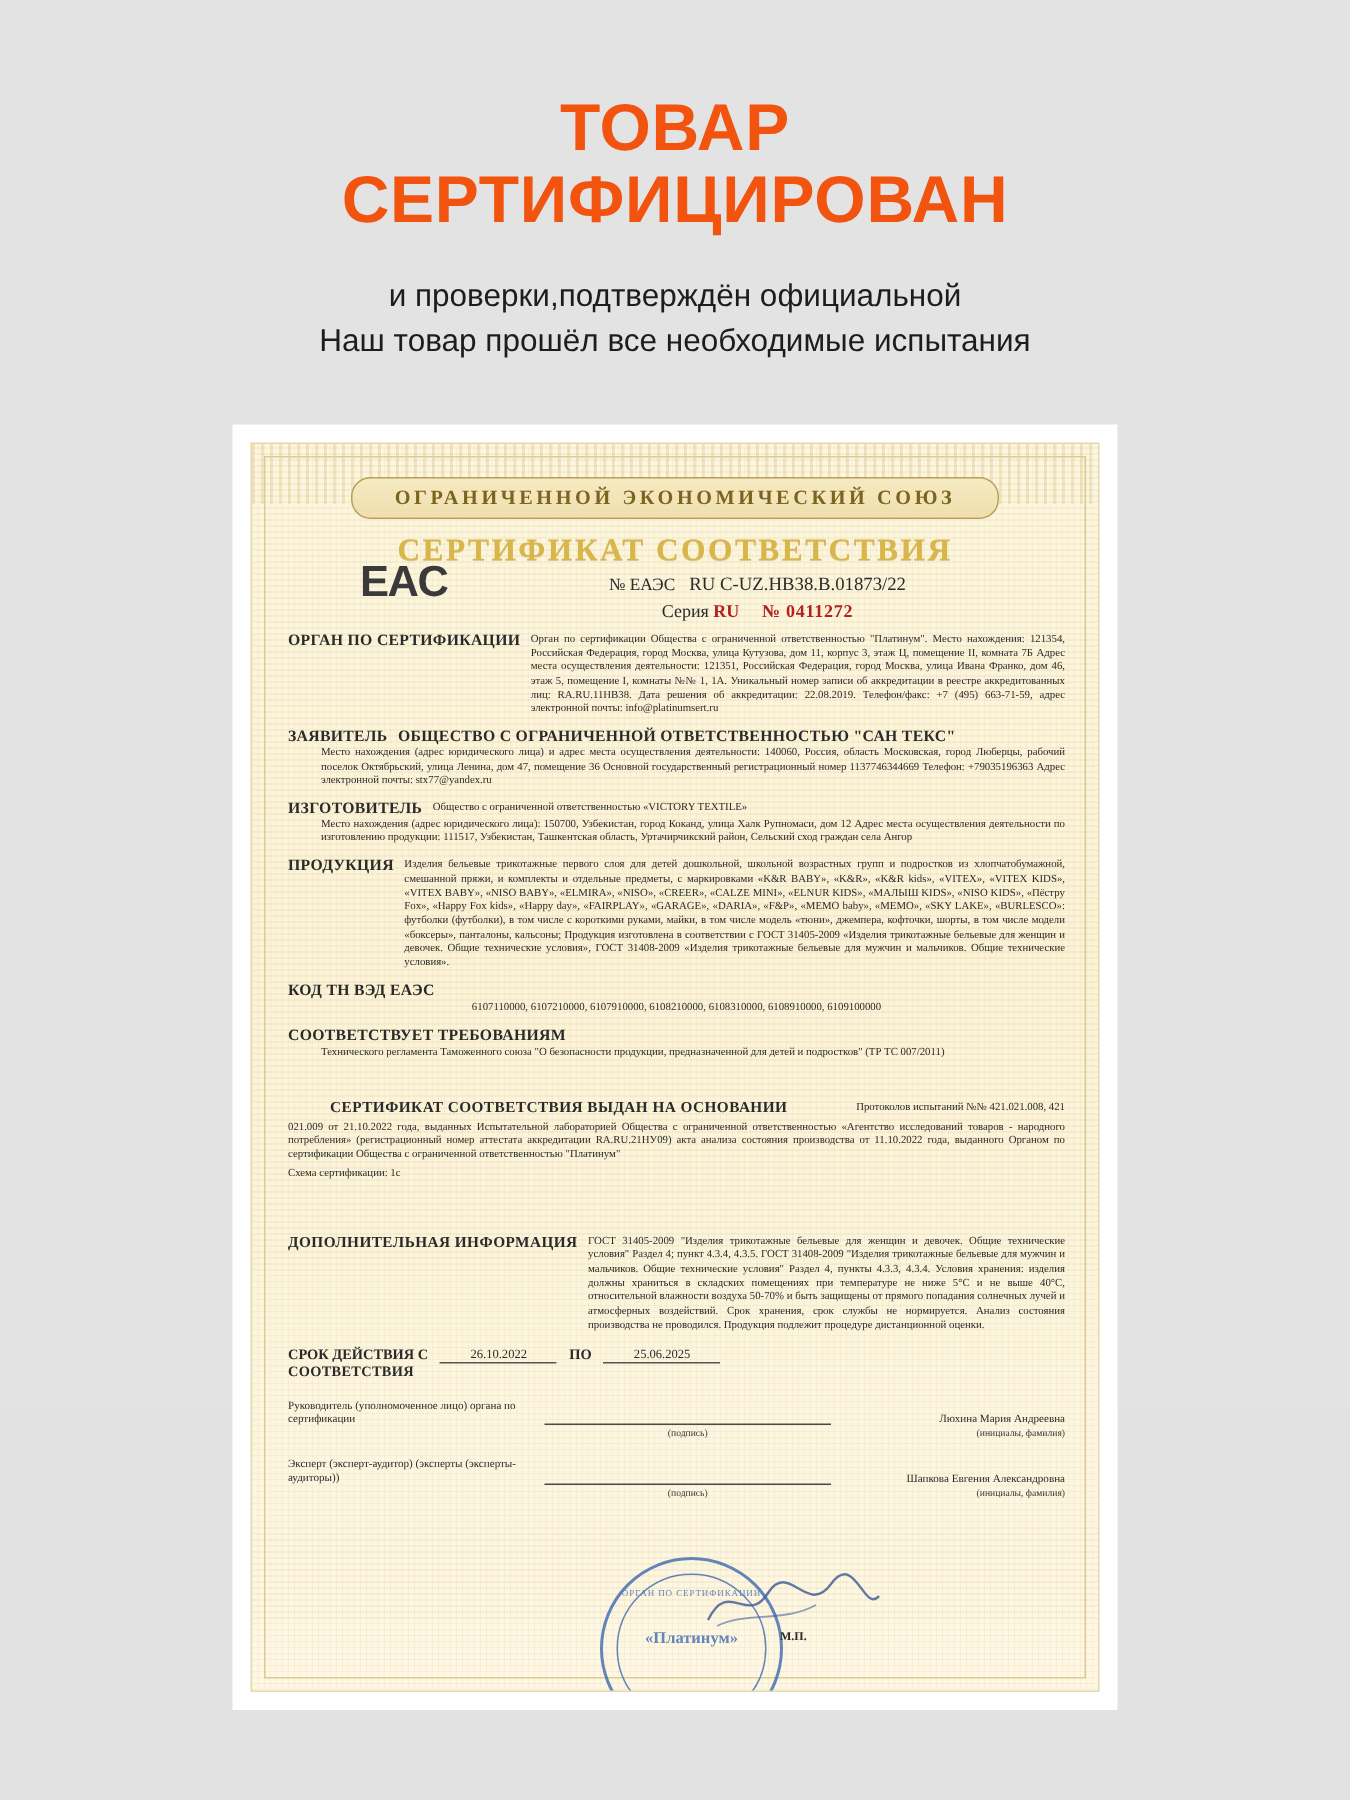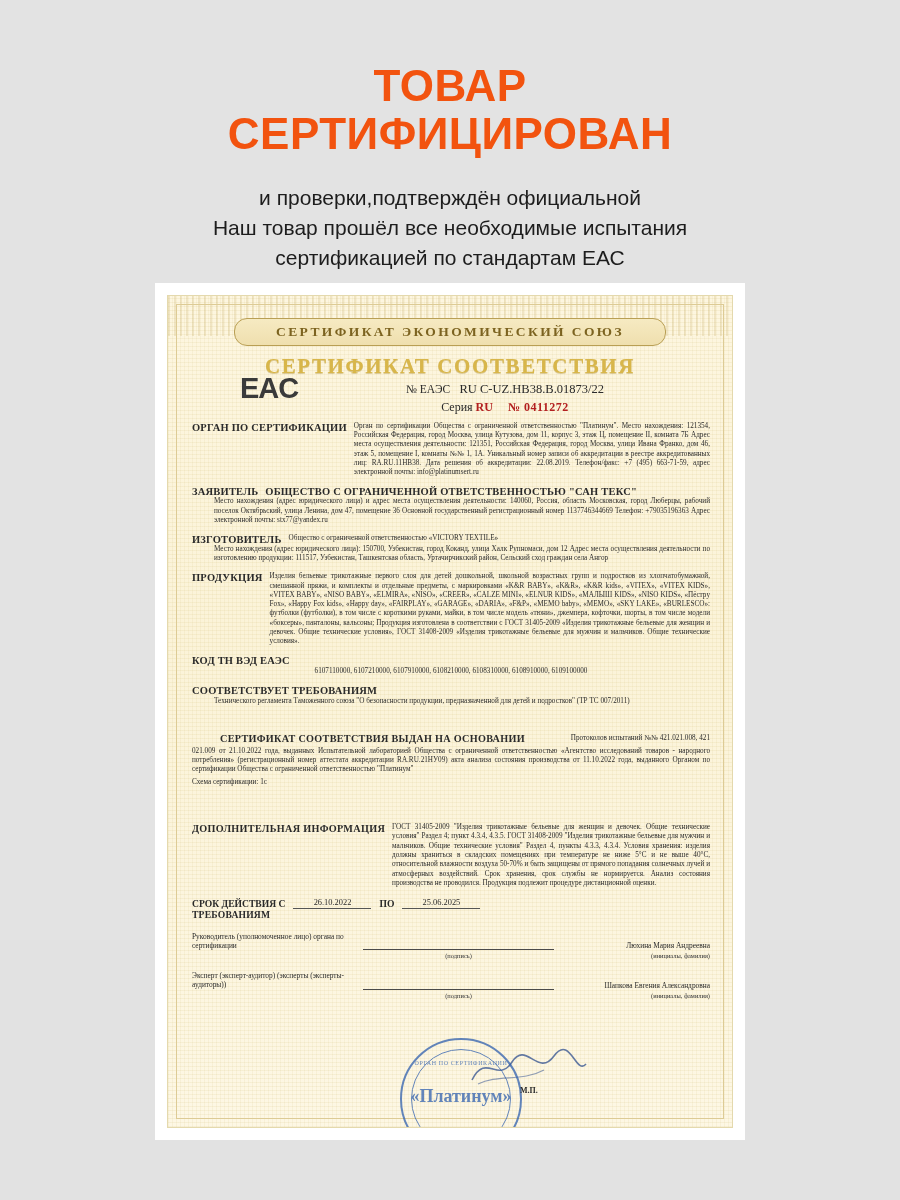--- a/index.html
+++ b/index.html
@@ -244,21 +244,21 @@
     left: 9px; top: 9px; right: 9px; bottom: 9px;
     border: 1px solid #2f5fae;
     border-radius: 50%;
   }
   .stamp .sname {
     position: absolute;
     left: 0; right: 0;
     top: 46px;
     text-align: center;
     font-family: "Liberation Serif", serif;
-    font-size: 18px;
+    font-size: 11px;
     font-weight: bold;
   }
   .stamp .sarc {
     position: absolute;
     left: 0; right: 0;
     text-align: center;
     font-size: 6px;
     letter-spacing: 0.6px;
   }
   .stamp .sarc.t { top: 20px; }
@@ -285,30 +285,29 @@
 <div class="page">
 
   <div class="headline">
     <span>ТОВАР</span>
     <span class="l2">СЕРТИФИЦИРОВАН</span>
   </div>
 
   <div class="subhead">
     <span>и проверки,подтверждён официальной</span>
     <span>Наш товар прошёл все необходимые испытания</span>
-    <span>сертификацией по стандартам ЕАС</span>
   </div>
 
   <div class="cert-wrap">
     <div class="cert">
       <div class="guilloche-top"></div>
       <div class="cert-inner-border"></div>
 
       <div class="eaeu-banner">
-        <span>СЕРТИФИКАТ ЭКОНОМИЧЕСКИЙ СОЮЗ</span>
+        <span>ОГРАНИЧЕННОЙ ЭКОНОМИЧЕСКИЙ СОЮЗ</span>
       </div>
 
       <div class="cert-title">СЕРТИФИКАТ СООТВЕТСТВИЯ</div>
 
       <div class="eac-mark">ЕAC</div>
 
       <div class="cert-number">
         <span class="lbl">№ ЕАЭС</span>
         &nbsp;
         <span>RU C-UZ.НВ38.В.01873/22</span>
@@ -373,21 +372,21 @@
             <div class="small" style="flex:1;">ГОСТ 31405-2009 "Изделия трикотажные бельевые для женщин и девочек. Общие технические условия" Раздел 4; пункт 4.3.4, 4.3.5. ГОСТ 31408-2009 "Изделия трикотажные бельевые для мужчин и мальчиков. Общие технические условия" Раздел 4, пункты 4.3.3, 4.3.4. Условия хранения: изделия должны храниться в складских помещениях при температуре не ниже 5°С и не выше 40°С, относительной влажности воздуха 50-70% и быть защищены от прямого попадания солнечных лучей и атмосферных воздействий. Срок хранения, срок службы не нормируется. Анализ состояния производства не проводился. Продукция подлежит процедуре дистанционной оценки.</div>
           </div>
         </div>
 
         <div class="valid-row">
           <span class="lab">СРОК ДЕЙСТВИЯ С</span>
           <span class="date">26.10.2022</span>
           <span class="lab">ПО</span>
           <span class="date">25.06.2025</span>
         </div>
-        <div class="valid-incl">ТРЕБОВАНИЯМ</div>
+        <div class="valid-incl">СООТВЕТСТВИЯ</div>
 
         <div class="sign-block">
           <div class="sign-line">
             <div class="role">Руководитель (уполномоченное лицо) органа по сертификации</div>
             <div class="rule"></div>
             <div class="name">Люхина Мария Андреевна</div>
           </div>
           <div class="sign-sub">
             <div class="a"></div>
             <div class="b">(подпись)</div>

